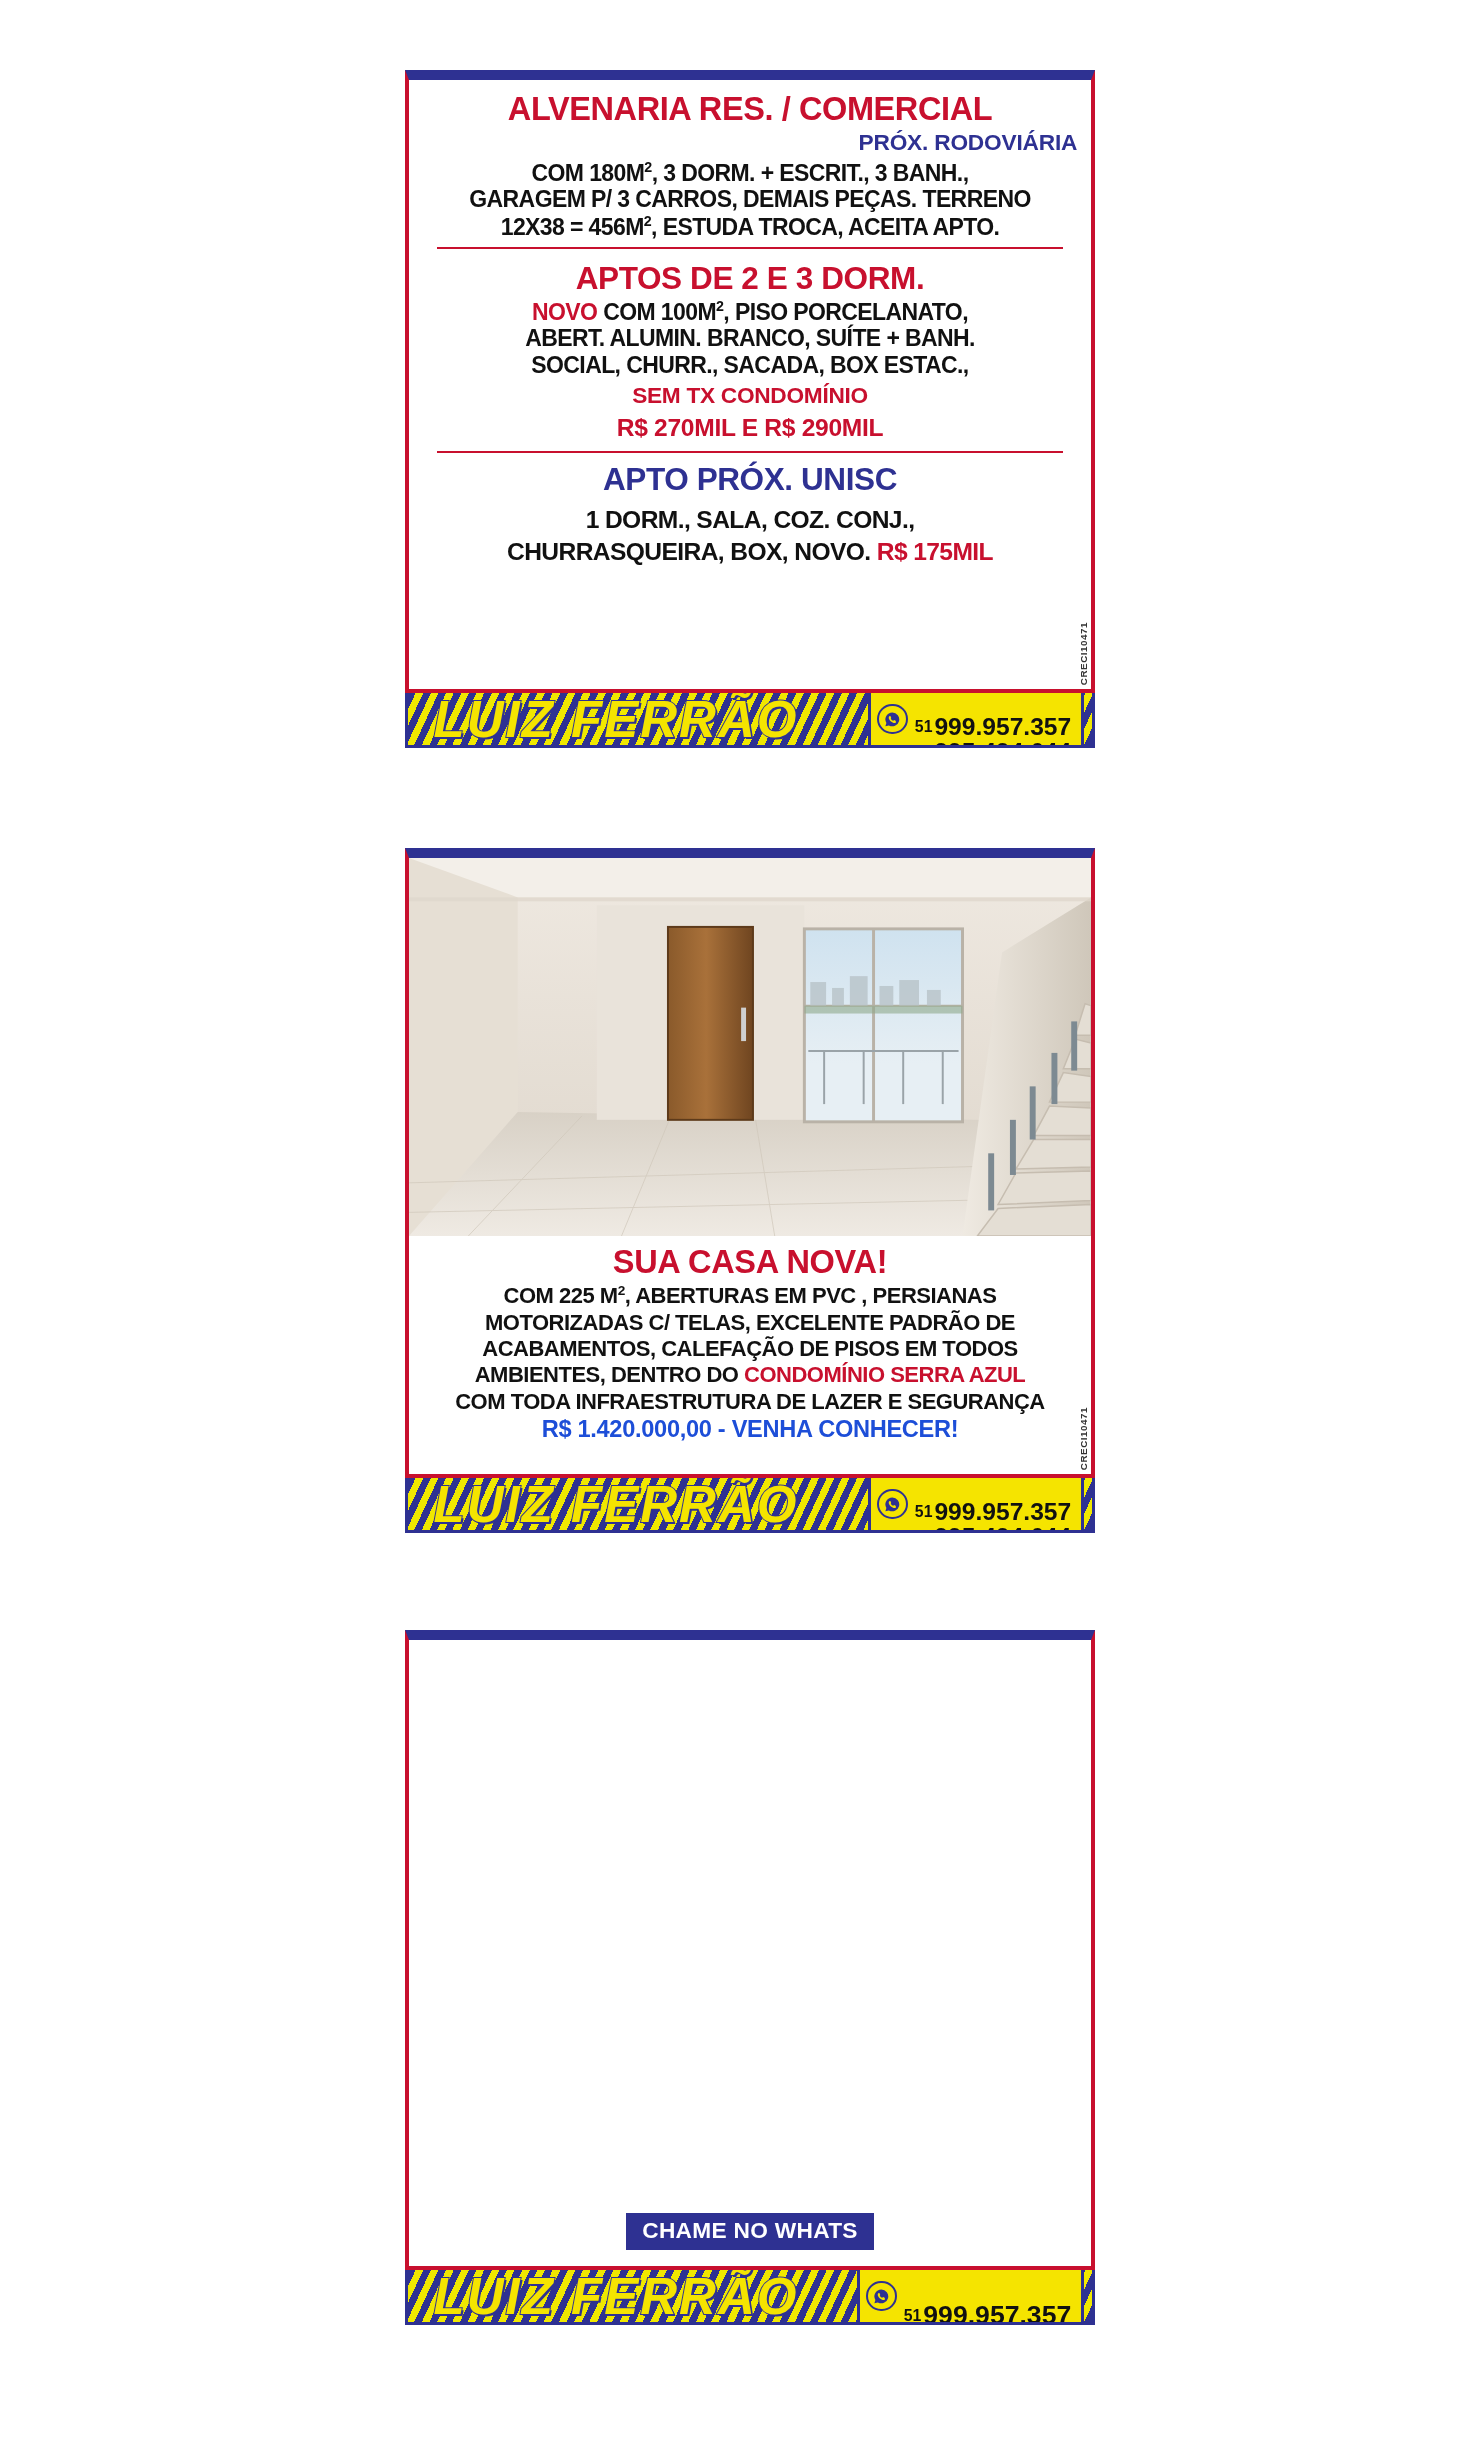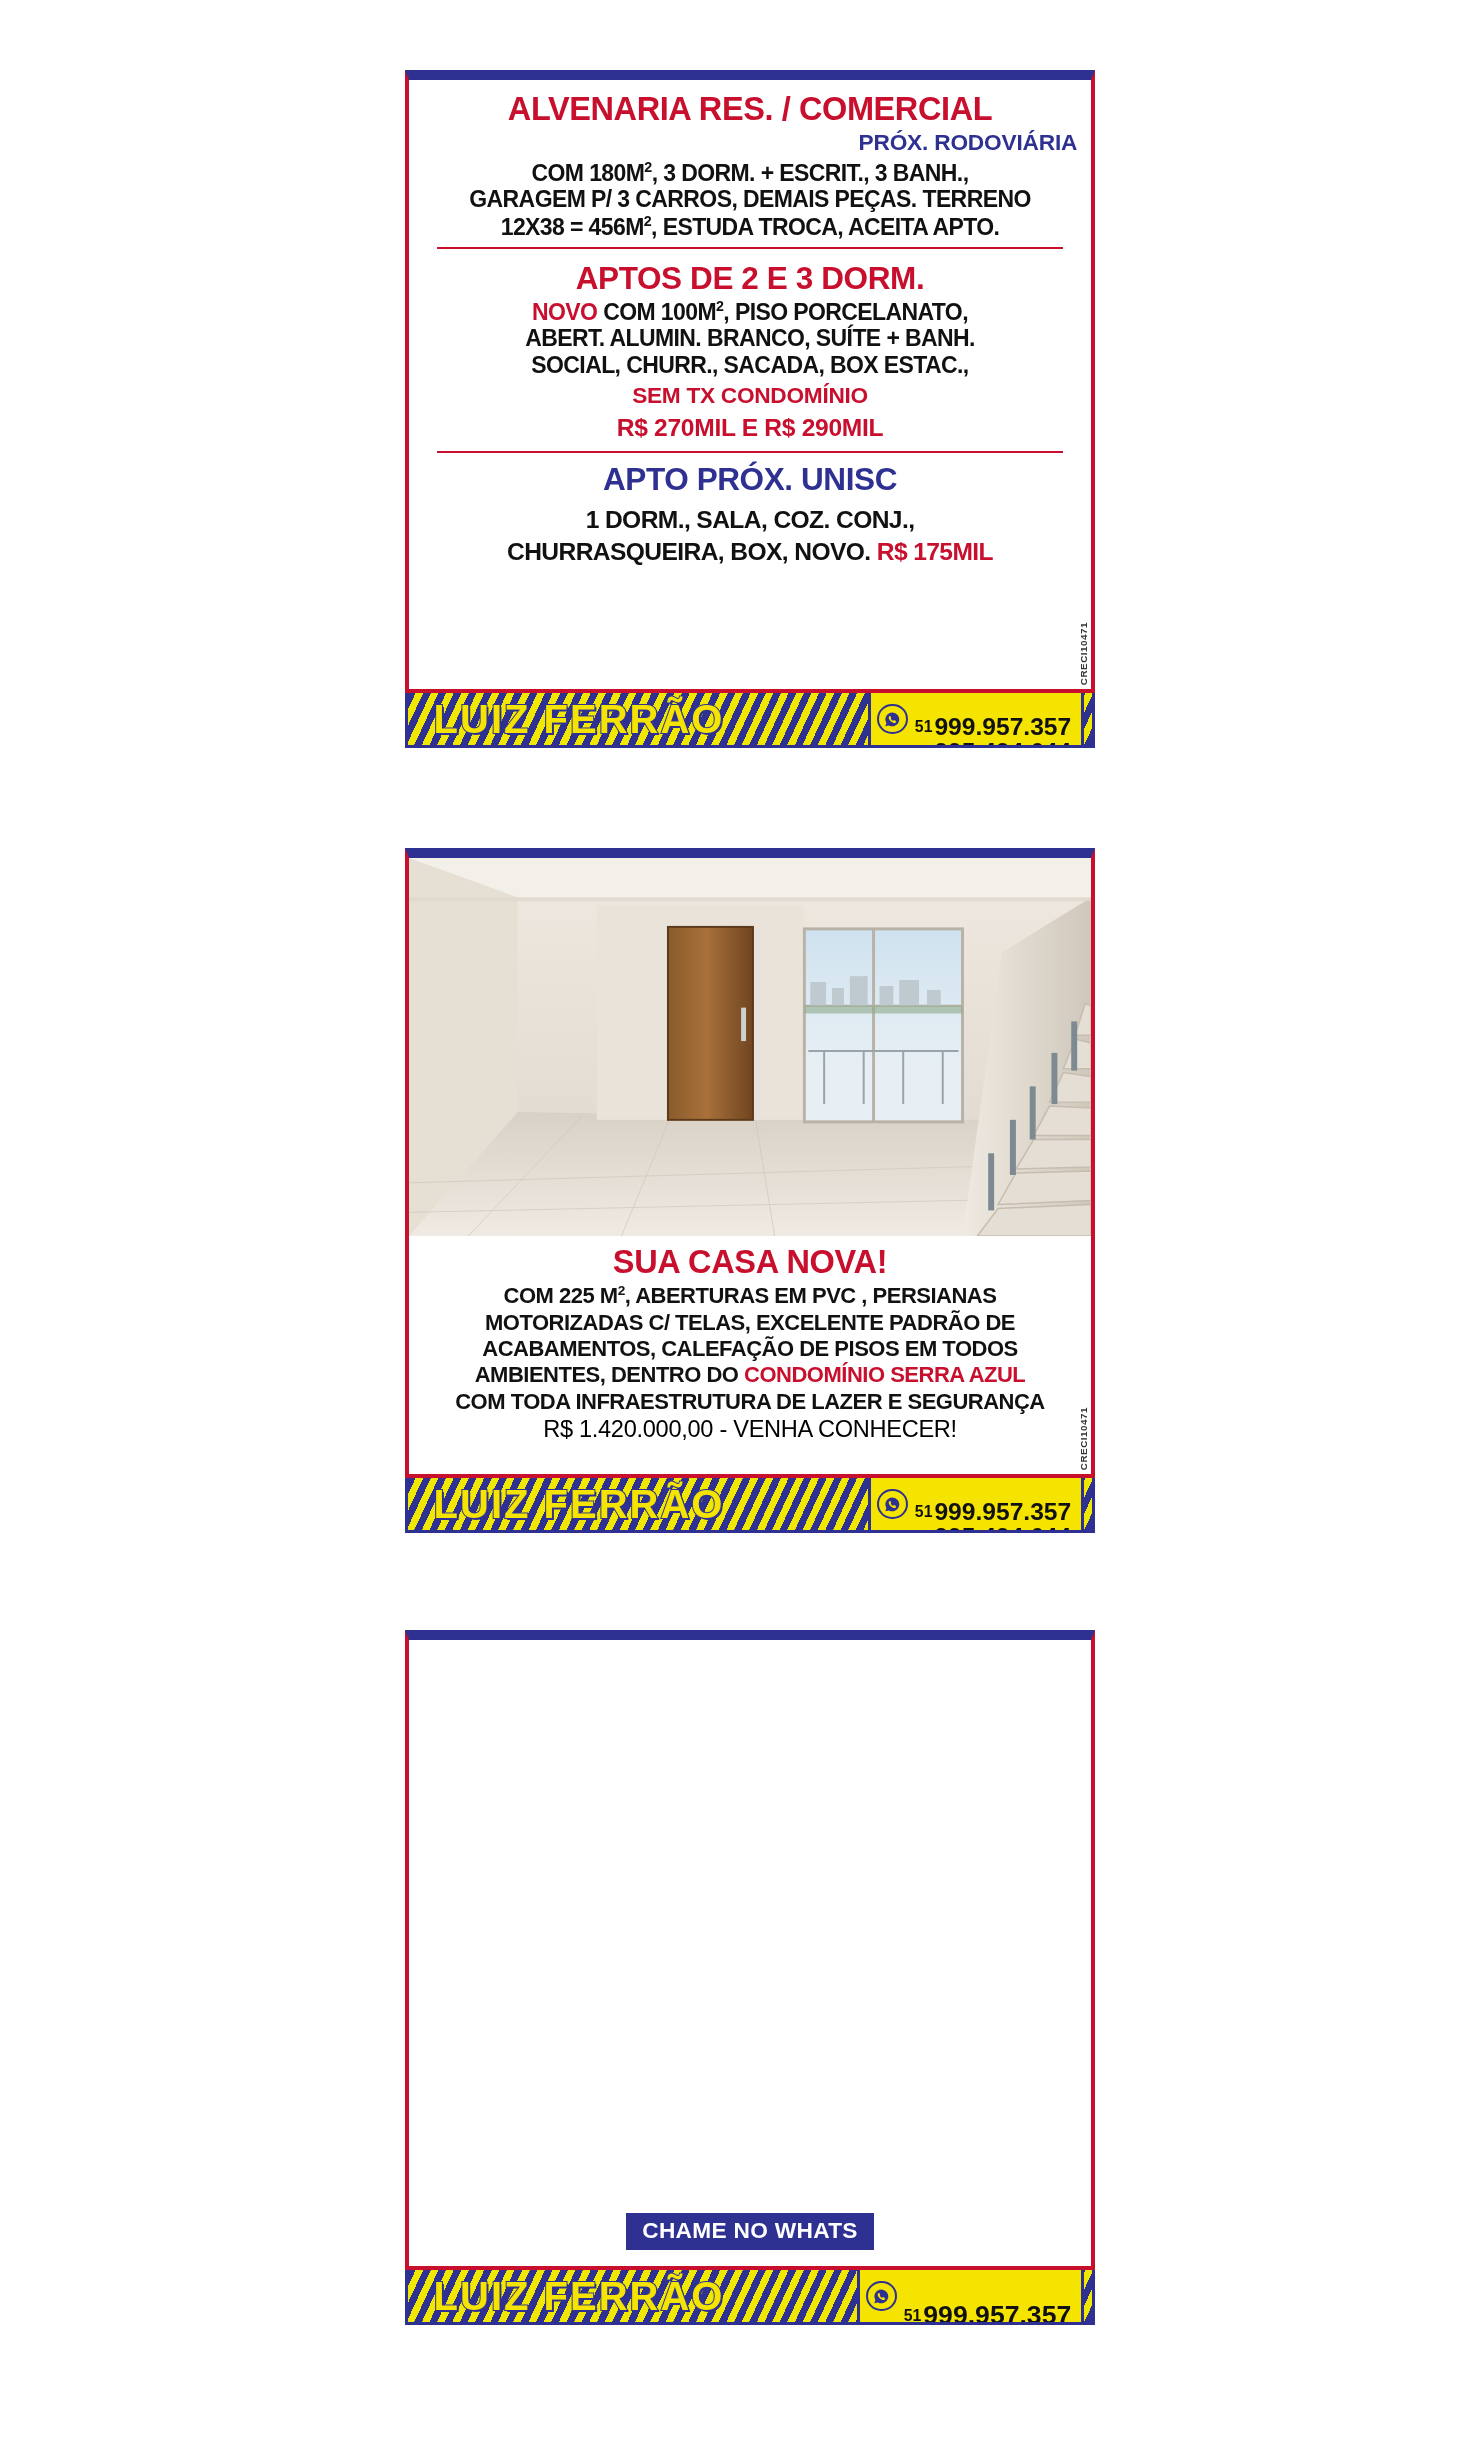--- a/index.html
+++ b/index.html
@@ -65,22 +65,23 @@
     align-items: center;
     overflow: hidden;
   }
   .brand {
     position: relative;
     z-index: 2;
     flex: 1;
     color: #f5e400;
     -webkit-text-stroke: 2px #2e3192;
     paint-order: stroke fill;
-    font-size: 40px;
-    font-weight: bold;
+    font-size: 51px;
+    font-weight: bold;
+    font-style: italic;
     letter-spacing: 2px;
     padding-left: 25.6px;
     white-space: nowrap;
     text-shadow: 2px 2px 0 #2e3192;
   }
   .phonebox {
     position: relative;
     z-index: 2;
     background: #f5e400;
     border: 3px solid #2e3192;
@@ -185,22 +186,22 @@
     font-size: 22px;
     font-weight: bold;
     color: #111111;
     line-height: 1.2;
     letter-spacing: -0.5px;
     margin-top: 2px;
   }
   .t-price2 {
     text-align: center;
     font-size: 23.6px;
-    font-weight: normal;
-    color: #000000;
+    font-weight: bold;
+    color: #1d4ed8;
     letter-spacing: -0.3px;
     margin-top: 1px;
     margin-bottom: 5.9px;
   }
 
   
   .t-title3 {
     text-align: center;
     font-size: 39px;
     font-weight: bold;

